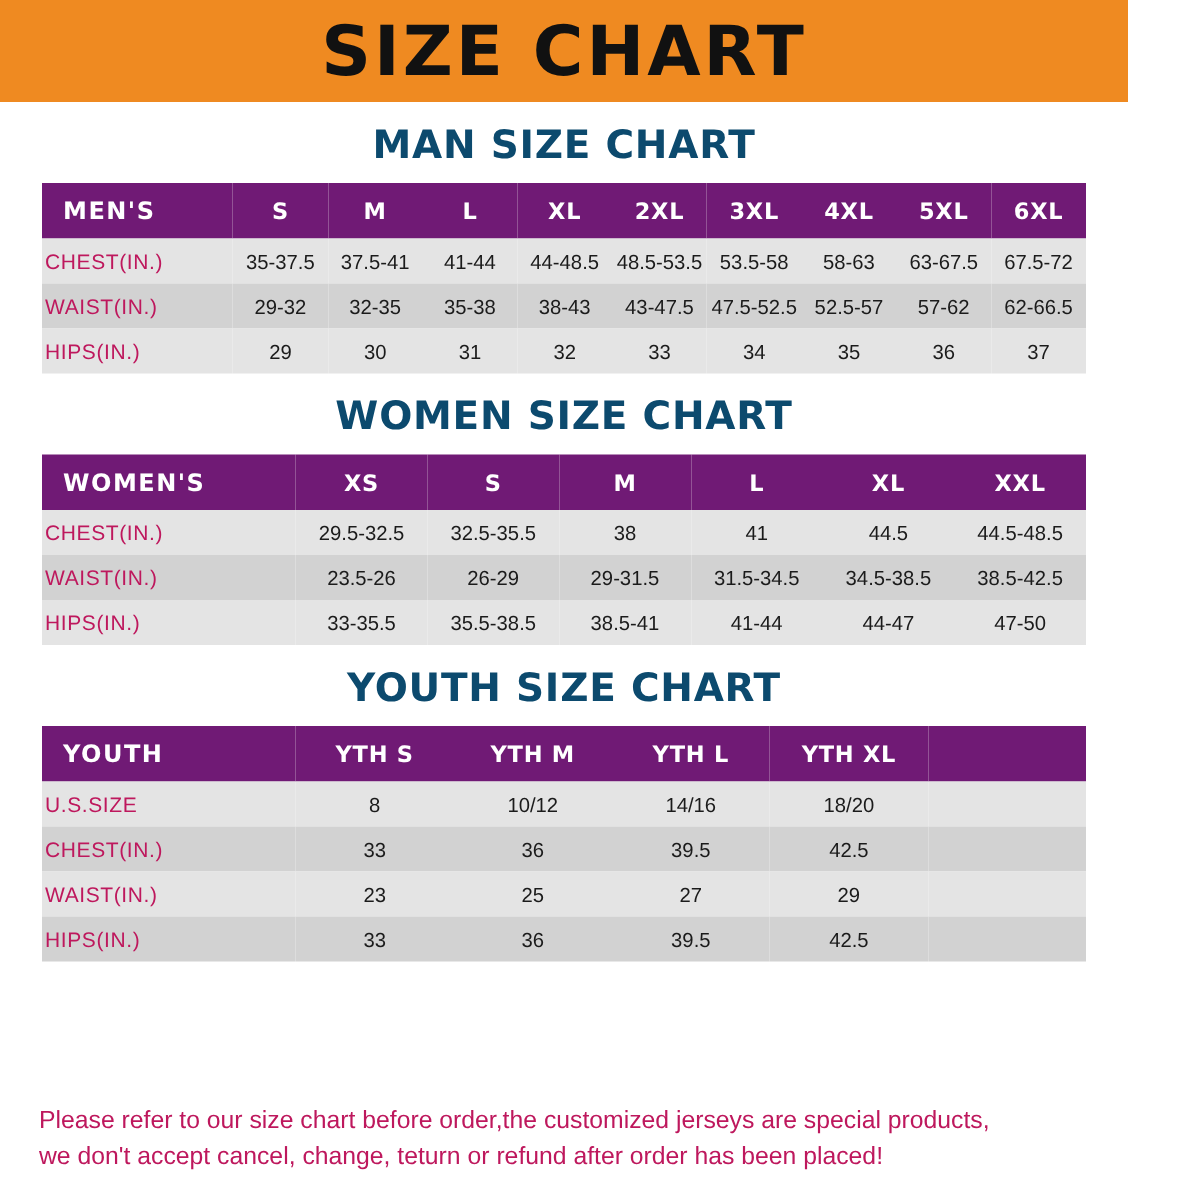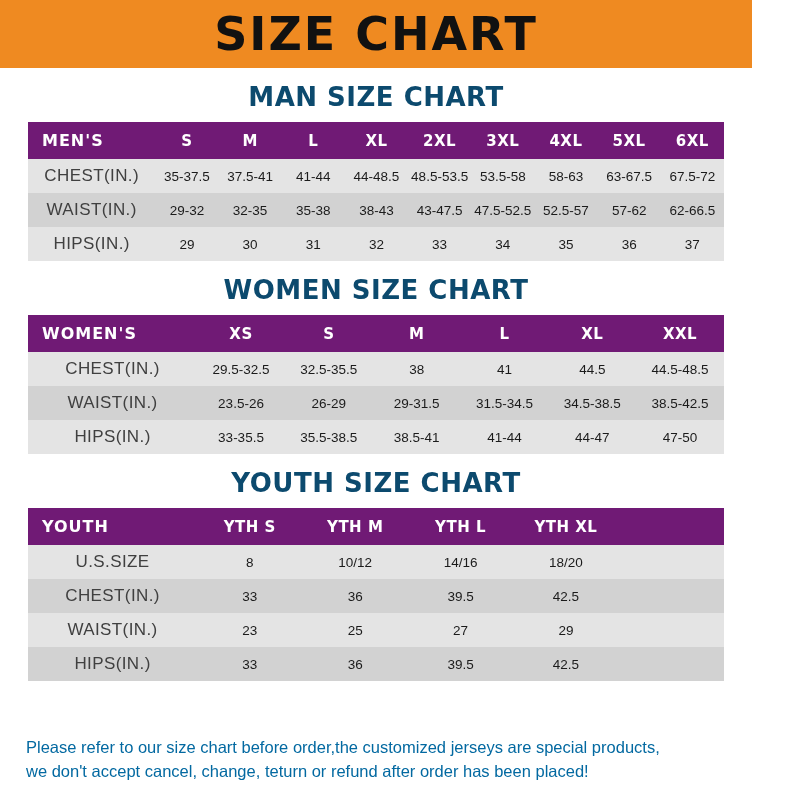--- a/index.html
+++ b/index.html
@@ -78,32 +78,32 @@
     letter-spacing: 1px;
   }
   table.size-table td {
     text-align: center;
     font-size: 13.5px;
     color: #1b1b1b;
     padding: 7px 2px;
     font-family: "Liberation Sans", sans-serif;
   }
   table.size-table td.label-col {
-    text-align: center;
-    font-size: 17px;
+    text-align: left;
+    font-size: 14px;
     letter-spacing: 0.4px;
-    color: #404040;
+    color: #be185d;
   }
   table.size-table tr.row-light td { background: #e4e4e4; }
   table.size-table tr.row-dark td { background: #d2d2d2; }
 
   .footer-note {
     margin-top: auto;
     padding: 10px 26px 16px 26px;
-    color: #0369a1;
+    color: #be185d;
     font-size: 16.5px;
     line-height: 1.45;
     font-family: "Liberation Sans", sans-serif;
   }
   .footer-note div { white-space: nowrap; }
 </style>
 </head>
 <body>
 
 <div class="page">

